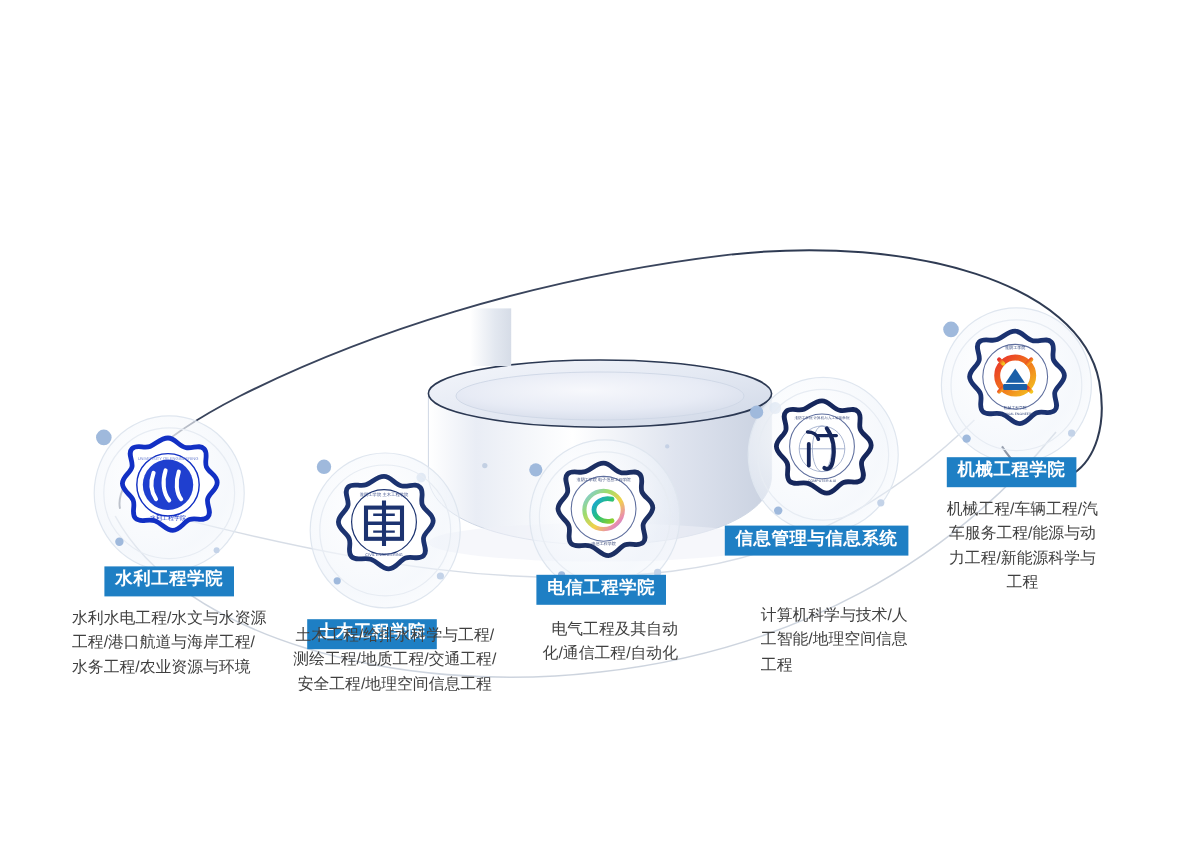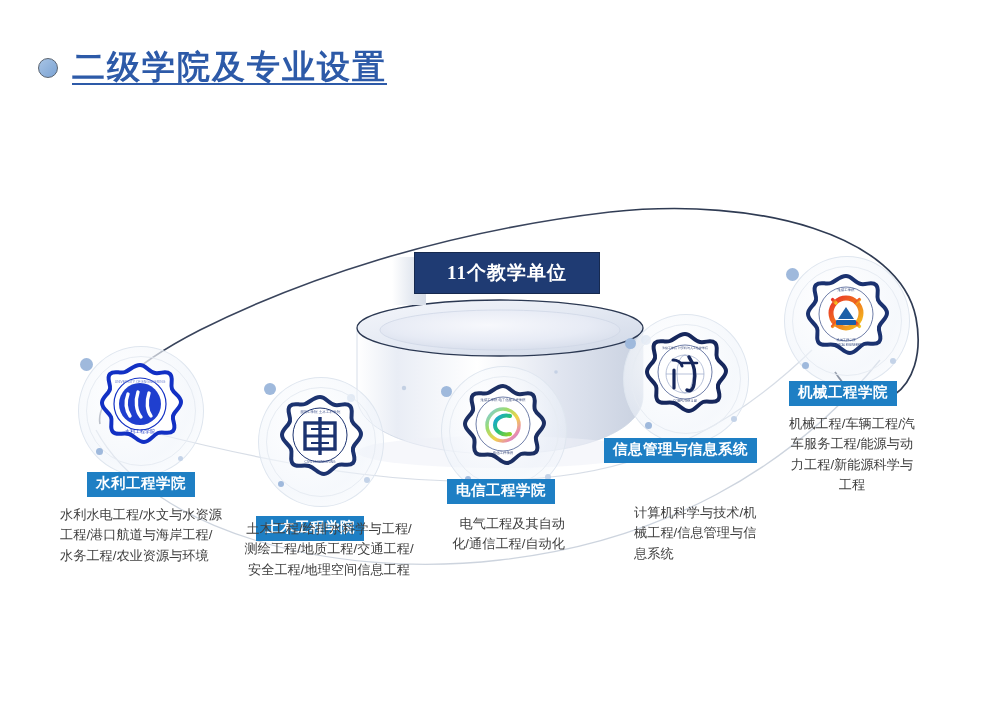--- a/index.html
+++ b/index.html
@@ -171,24 +171,20 @@
 
   #col-4 .emblem-wrap { left: 798px; top: 272px; }
   #col-4 .badge       { left: 789px; top: 381px; }
   #col-4 .desc        { left: 787px; top: 414px; width: 130px; text-align: center; }
 </style>
 </head>
 <body>
 
 <div id="slide">
 
-  <div id="title-row">
-    <span id="title-bullet"></span>
-    <span id="title-text">二级学院及专业设置</span>
-  </div>
 
   <div id="stage">
     <svg id="stage-svg" width="1000" height="707" viewBox="0 0 1000 707">
       <defs>
         <linearGradient id="cylSide" x1="0" y1="0" x2="1" y2="0">
           <stop offset="0%" stop-color="#ffffff"></stop>
           <stop offset="14%" stop-color="#e9edf5"></stop>
           <stop offset="42%" stop-color="#ffffff"></stop>
           <stop offset="72%" stop-color="#dfe4ef"></stop>
           <stop offset="100%" stop-color="#c9d1e0"></stop>
@@ -226,23 +222,20 @@
       <ellipse cx="500" cy="452" rx="143" ry="16" fill="#eef1f7" opacity="0.55"></ellipse>
 
       <circle cx="404" cy="388" r="2.2" fill="#b9c8df" opacity="0.8"></circle>
       <circle cx="556" cy="372" r="1.8" fill="#b9c8df" opacity="0.7"></circle>
       <circle cx="646" cy="340" r="5" fill="#a9c0de" opacity="0.85"></circle>
       <circle cx="351" cy="398" r="4" fill="#a9c0de" opacity="0.7"></circle>
     </svg>
   </div>
 
   <div id="center-banner-shadow"></div>
-  <div id="center-banner">
-    <span id="center-banner-label">11个教学单位</span>
-  </div>
 
   <div class="college" id="col-0">
     <div class="emblem-wrap">
       <div class="emblem-halo"></div>
       <div class="emblem-ring"></div>
       <div class="dot" style="left:-12px; top:-4px; width:13px; height:13px;"></div>
       <div class="dot" style="left:4px; top:86px; width:7px; height:7px;"></div>
       <div class="dot" style="left:86px; top:94px; width:5px; height:5px; background:#c4d3e8;"></div>
       <svg class="emblem-svg" width="96" height="96" viewBox="0 0 96 96">
         <path d="M48 3 C54 3 57 10 63 11 C69 12 74 8 78 12 C82 16 78 22 80 27 C82 32 89 34 89 40 C89 46 82 49 81 54 C80 59 85 65 81 69 C77 73 71 69 66 71 C61 73 58 80 52 80 C46 80 43 74 37 72 C31 70 25 74 21 70 C17 66 21 60 19 55 C17 50 10 47 10 41 C10 35 17 32 18 27 C19 22 14 16 18 12 C22 8 28 12 33 10 C38 8 42 3 48 3 Z" fill="#ffffff" stroke="#1230c4" stroke-width="4"></path>
@@ -332,21 +325,21 @@
         <line x1="29" y1="44" x2="67" y2="44" stroke="#9aa8c8" stroke-width="0.7"></line>
         <path d="M36 30 C40 30 44 32 45 36" fill="none" stroke="#16275c" stroke-width="3" stroke-linecap="round"></path>
         <path d="M37 40 L37 58" fill="none" stroke="#16275c" stroke-width="3.2" stroke-linecap="round"></path>
         <path d="M52 27 C57 34 59 44 57 54 C56 60 53 62 50 60" fill="none" stroke="#16275c" stroke-width="3.4" stroke-linecap="round"></path>
         <path d="M44 33 L60 33" stroke="#16275c" stroke-width="2.6" stroke-linecap="round"></path>
         <text x="48" y="19" font-size="3" fill="#3a4a7a" text-anchor="middle" font-family="sans-serif">淮阴工学院 计算机与人工智能学院</text>
         <text x="48" y="72" font-size="3" fill="#3a4a7a" text-anchor="middle" font-family="sans-serif">COMPUTER &amp; AI</text>
       </svg>
     </div>
     <div class="badge">信息管理与信息系统</div>
-    <div class="desc">计算机科学与技术/机械工程/信息管理与信息系统</div>
+    <div class="desc">计算机科学与技术/人工智能/地理空间信息工程</div>
   </div>
 
   <div class="college" id="col-4">
     <div class="emblem-wrap">
       <div class="emblem-halo"></div>
       <div class="emblem-ring"></div>
       <div class="dot" style="left:-12px; top:-4px; width:13px; height:13px;"></div>
       <div class="dot" style="left:4px; top:90px; width:7px; height:7px;"></div>
       <div class="dot" style="left:92px; top:86px; width:6px; height:6px; background:#c4d3e8;"></div>
       <svg class="emblem-svg" width="96" height="96" viewBox="0 0 96 96">

